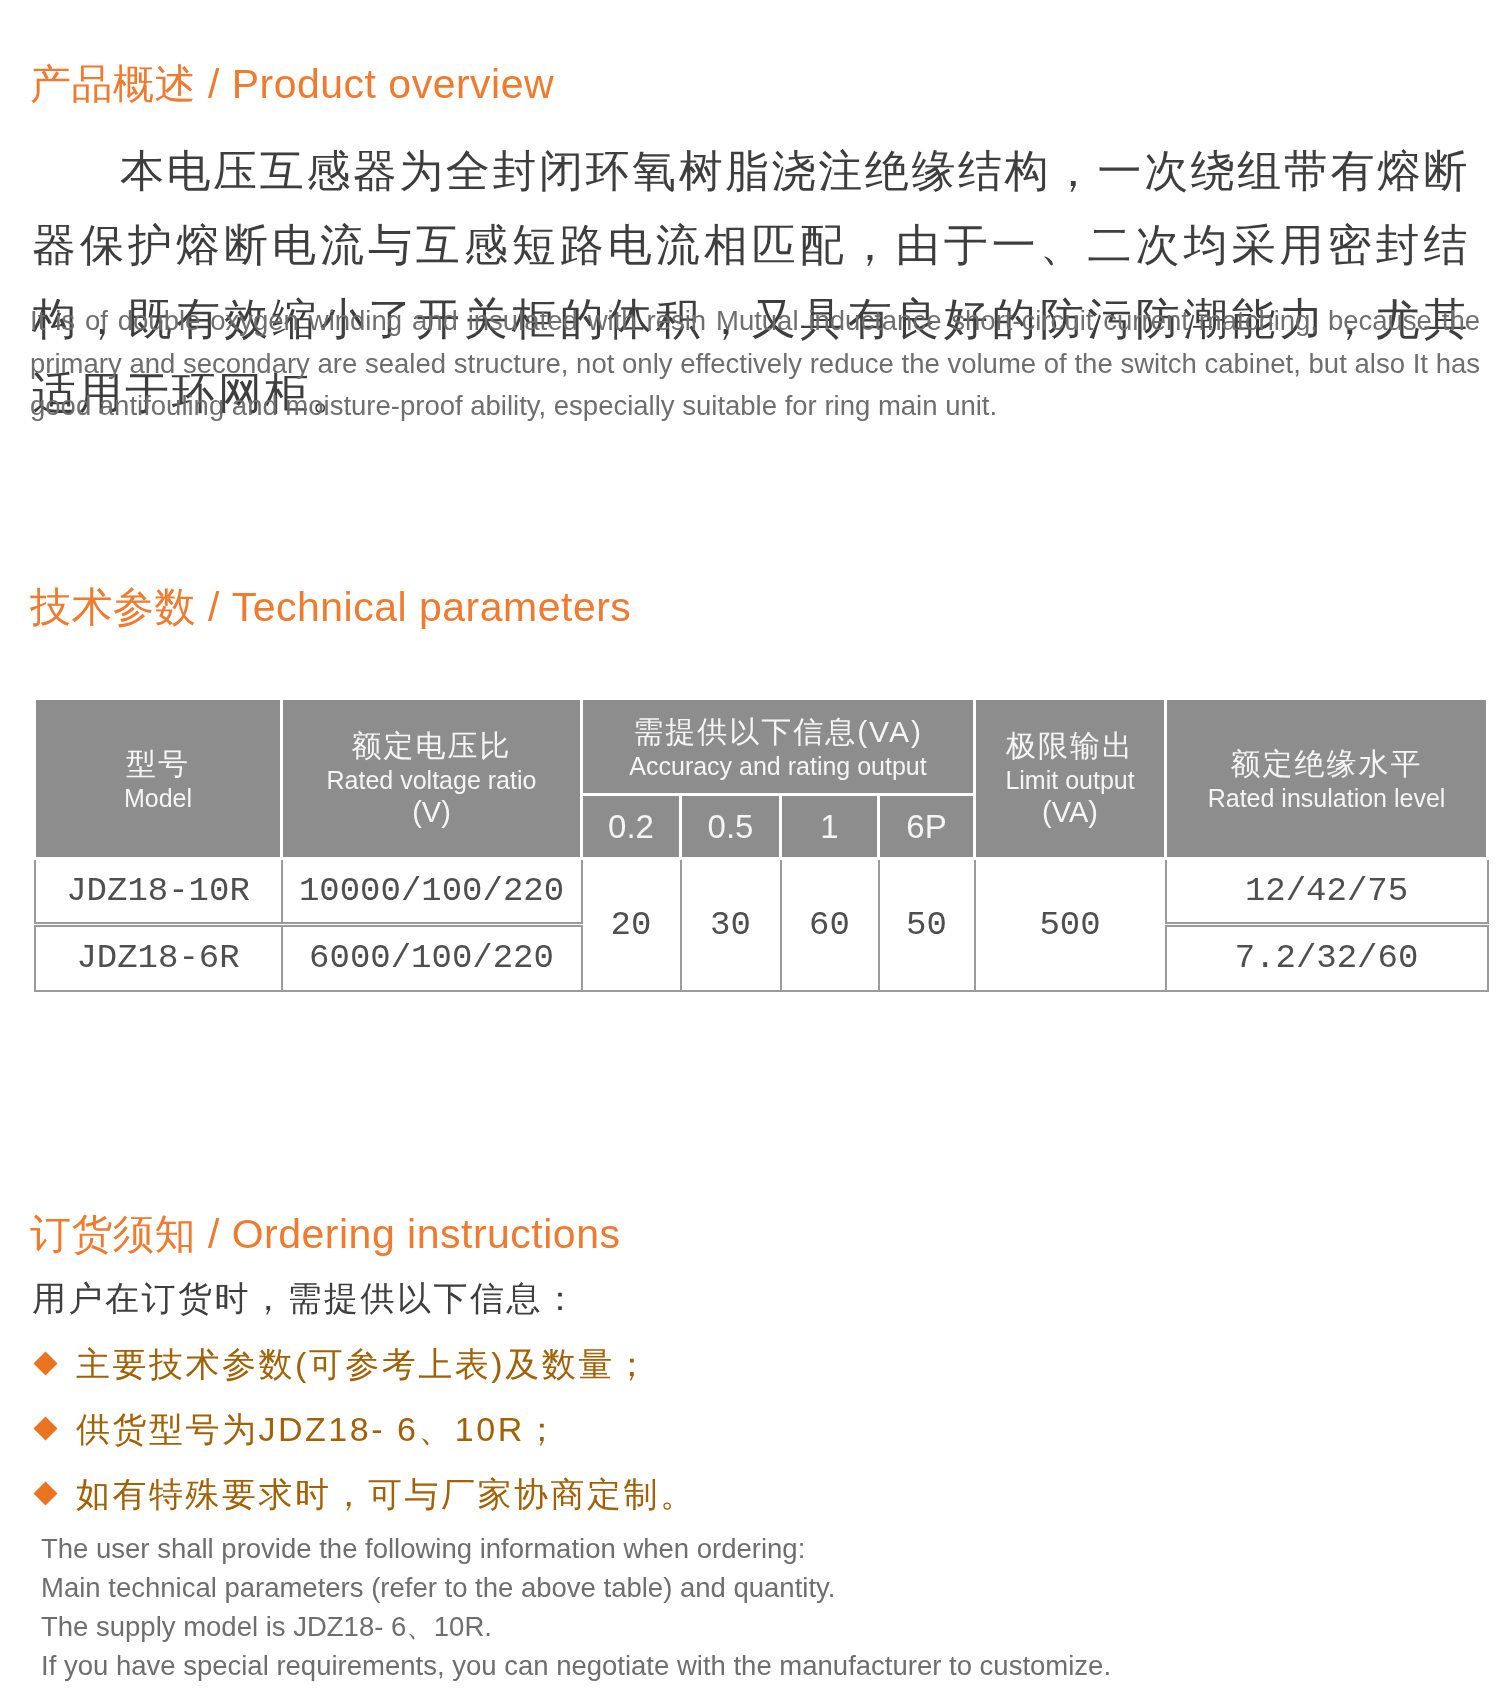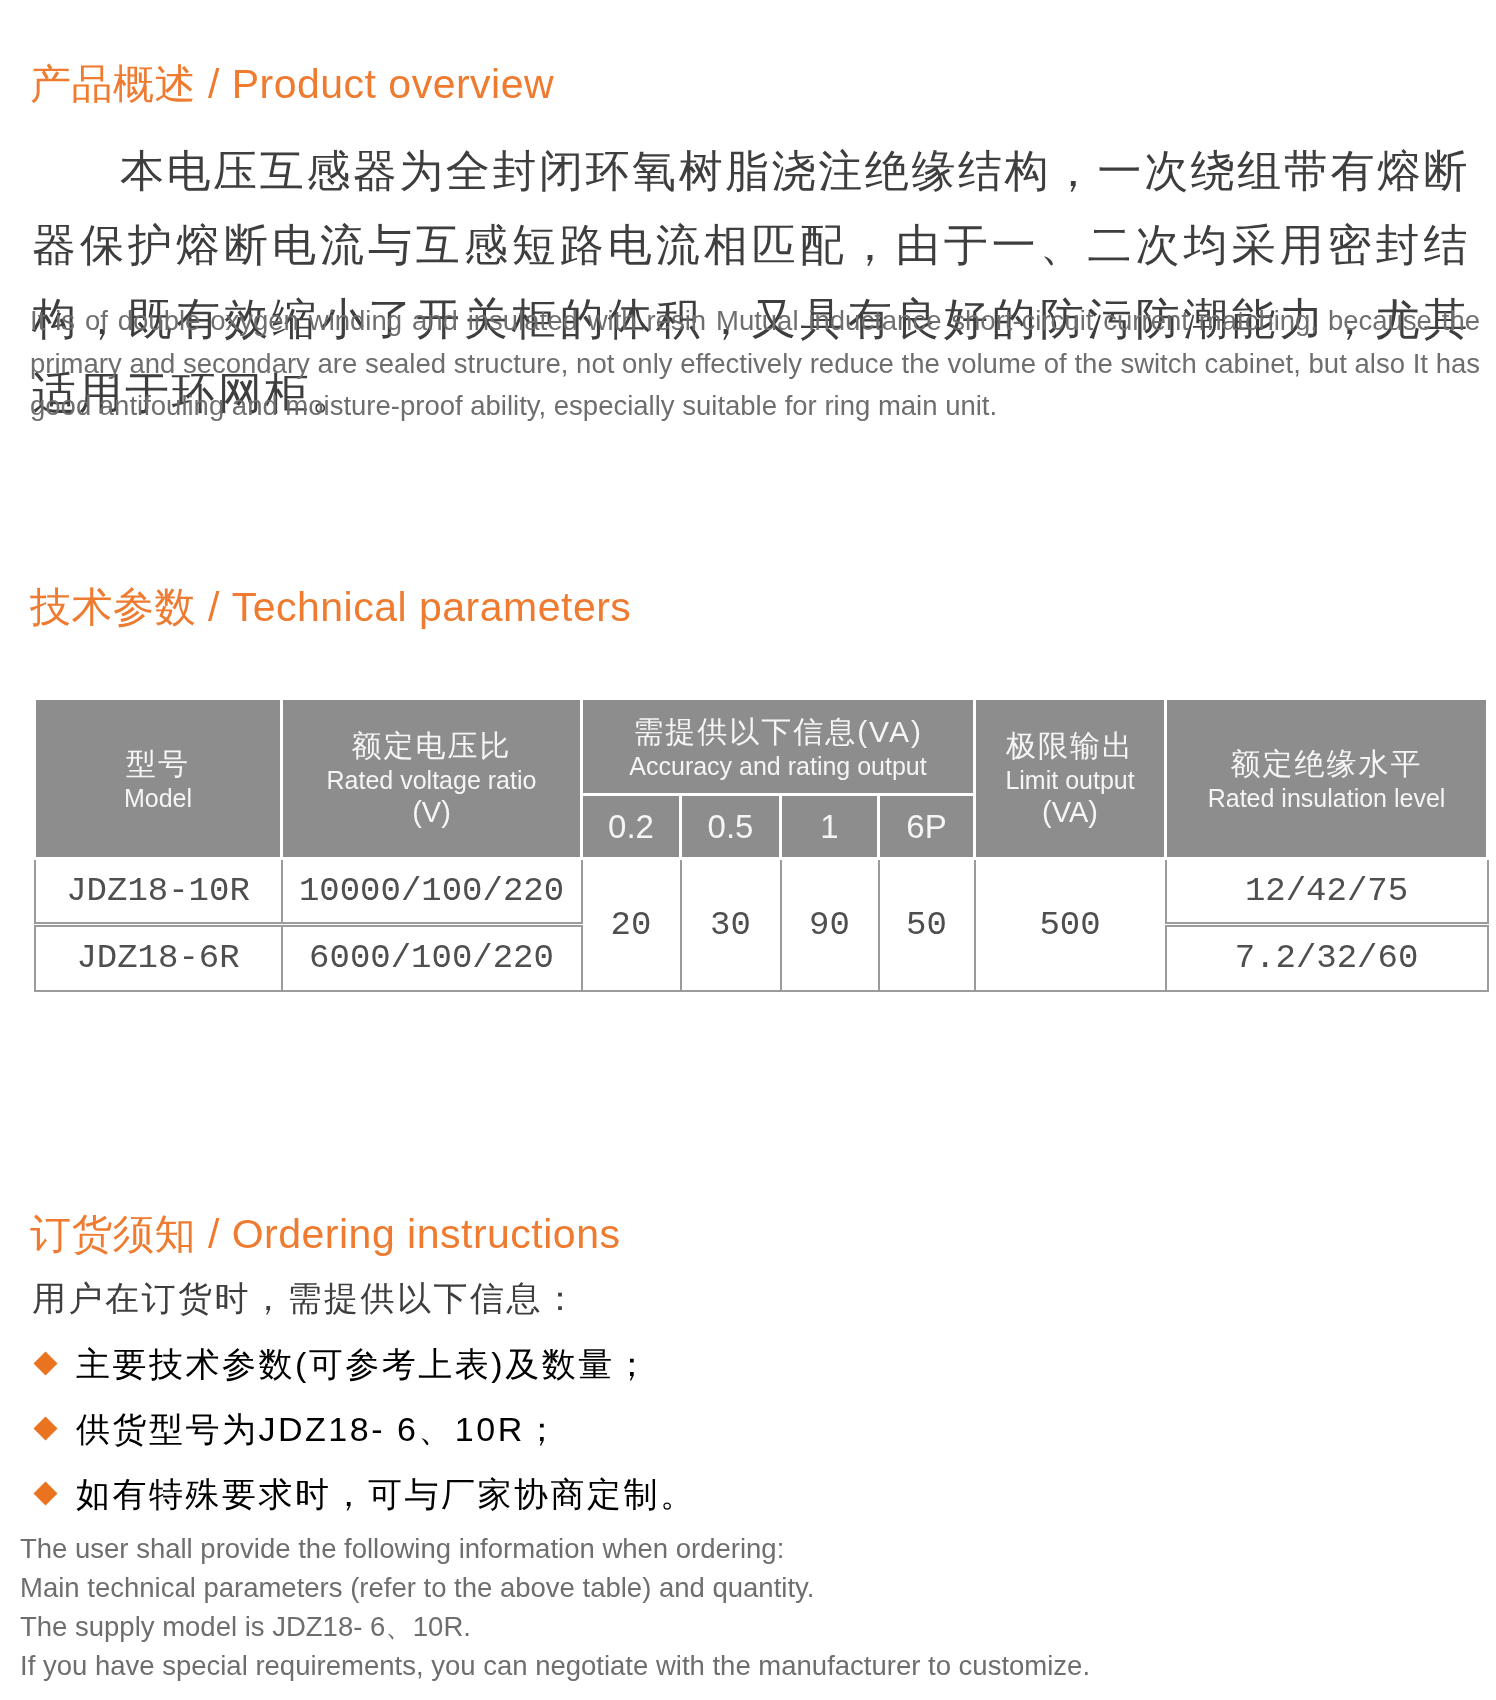--- a/index.html
+++ b/index.html
@@ -94,27 +94,27 @@
   .diamond {
     flex:none;
     width:17px; height:17px;
     background:#e9731f;
     transform:rotate(45deg);
     margin:13px 22px 0 5px;
   }
   .bullet-text {
     font-size:34px;
     line-height:44px;
-    color:#000000;
+    color:#a16207;
     letter-spacing:2.5px;
     white-space:nowrap;
   }
   .ordering-en {
     position:absolute;
-    left:20px; top:1505px;
+    left:41px; top:1505px;
     font-size:27.5px;
     line-height:39px;
     color:#6e6e6e;
   }
 </style>
 </head>
 <body>
 
 <div class="page">
 
@@ -168,21 +168,21 @@
         <th class="sub-th">1</th>
         <th class="sub-th">6P</th>
       </tr>
     </thead>
     <tbody>
       <tr class="row-a">
         <td>JDZ18-10R</td>
         <td>10000/100/220</td>
         <td rowspan="2">20</td>
         <td rowspan="2">30</td>
-        <td rowspan="2">90</td>
+        <td rowspan="2">60</td>
         <td rowspan="2">50</td>
         <td rowspan="2">500</td>
         <td>12/42/75</td>
       </tr>
       <tr class="row-b">
         <td>JDZ18-6R</td>
         <td>6000/100/220</td>
         <td>7.2/32/60</td>
       </tr>
     </tbody>

